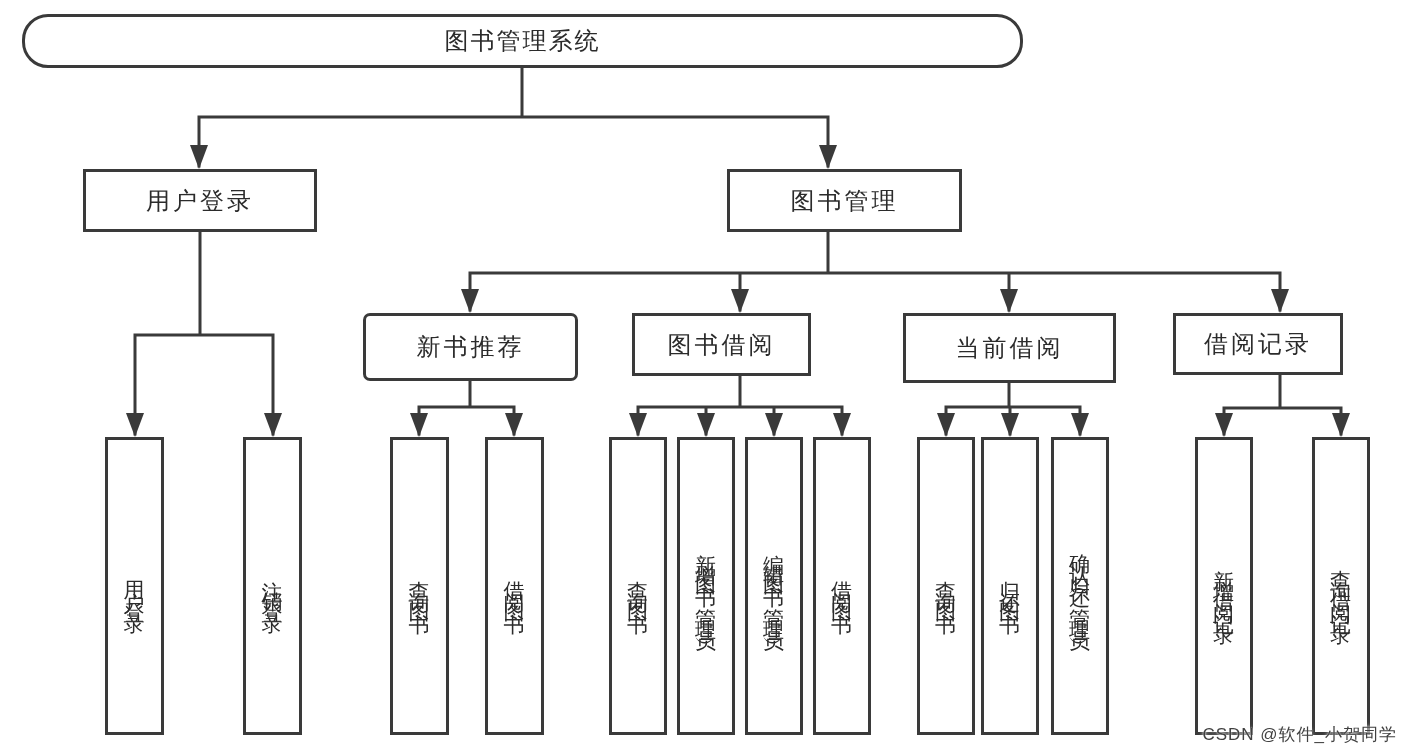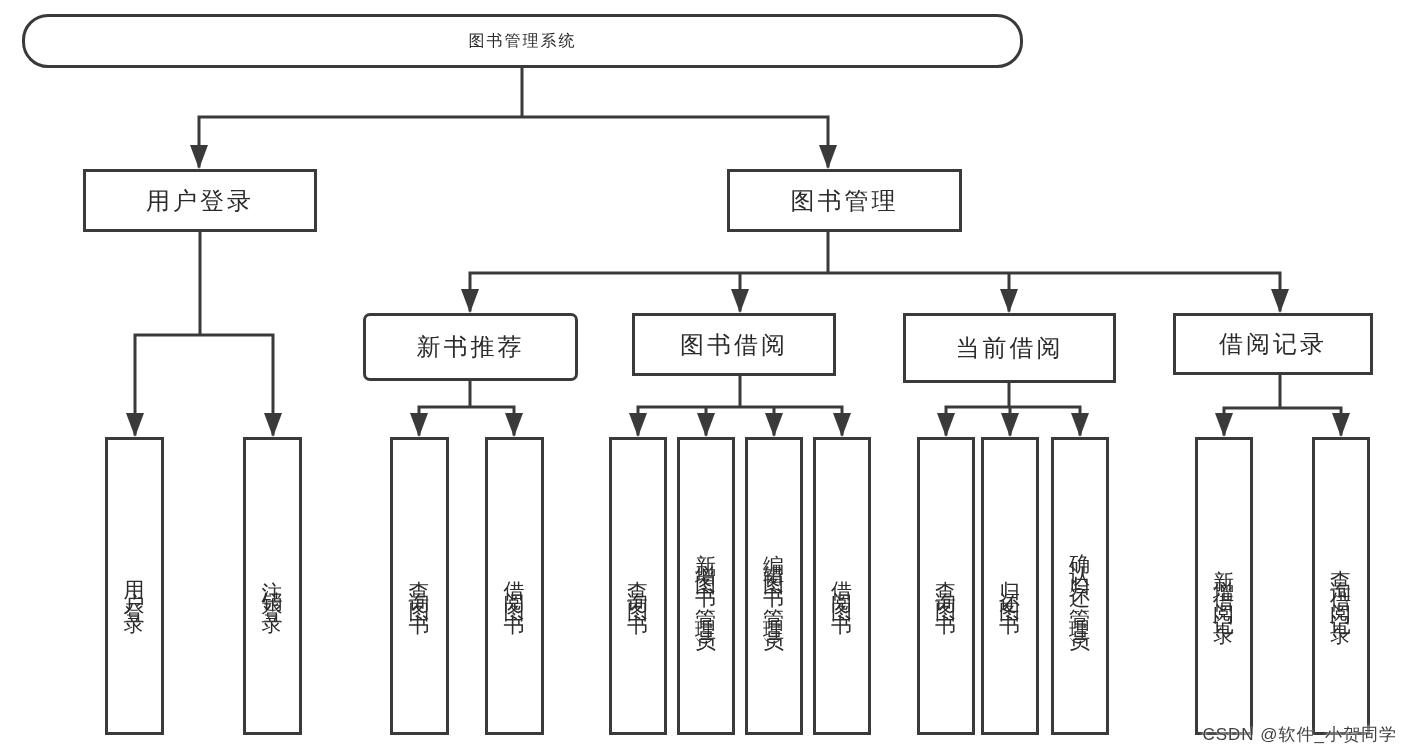--- a/index.html
+++ b/index.html
@@ -25,21 +25,21 @@
     align-items: center;
     justify-content: center;
     color: #2b2b2b;
   }
   .box.h {
     font-size: 24px;
     letter-spacing: 3px;
     white-space: nowrap;
   }
   .box.root-h {
-    font-size: 16px;
+    font-size: 24px;
     letter-spacing: 2px;
     border-radius: 26px;
   }
   .box.v {
     writing-mode: vertical-rl;
     text-orientation: upright;
     font-size: 21px;
     letter-spacing: 11px;
     line-height: 1;
     justify-content: center;
@@ -92,23 +92,23 @@
       <polygon points="1332,413 1350,413 1341,437"></polygon>
     </g>
   </svg>
 
   <div class="box root-h" style="left:22px; top:14px; width:1001px; height:54px;">图书管理系统</div>
 
   <div class="box h" style="left:83px; top:169px; width:234px; height:63px;">用户登录</div>
   <div class="box h" style="left:711px; top:169px; width:235px; height:63px;margin-left:16px;">图书管理</div>
 
   <div class="box h" style="left:363px; top:313px; width:215px; height:68px;border-radius:7px;">新书推荐</div>
-  <div class="box h" style="left:632px; top:313px; width:204px; height:63px;">图书借阅</div>
+  <div class="box h" style="left:632px; top:313px; width:179px; height:63px;">图书借阅</div>
   <div class="box h" style="left:903px; top:313px; width:213px; height:70px;">当前借阅</div>
-  <div class="box h" style="left:1173px; top:313px; width:200px; height:62px;">借阅记录</div>
+  <div class="box h" style="left:1173px; top:313px; width:170px; height:62px;">借阅记录</div>
 
   <div class="box v" style="left:105px; top:437px; width:59px; height:298px;">用户登录</div>
   <div class="box v" style="left:243px; top:437px; width:59px; height:298px;">注销登录</div>
   <div class="box v" style="left:390px; top:437px; width:59px; height:298px;">查询图书</div>
   <div class="box v" style="left:485px; top:437px; width:59px; height:298px;">借阅图书</div>
   <div class="box v" style="left:609px; top:437px; width:58px; height:298px;">查询图书</div>
   <div class="box v" style="left:677px; top:437px; width:58px; height:298px;">新增图书（管理员）</div>
   <div class="box v" style="left:745px; top:437px; width:58px; height:298px;">编辑图书（管理员）</div>
   <div class="box v" style="left:813px; top:437px; width:58px; height:298px;">借阅图书</div>
   <div class="box v" style="left:917px; top:437px; width:58px; height:298px;">查询图书</div>

